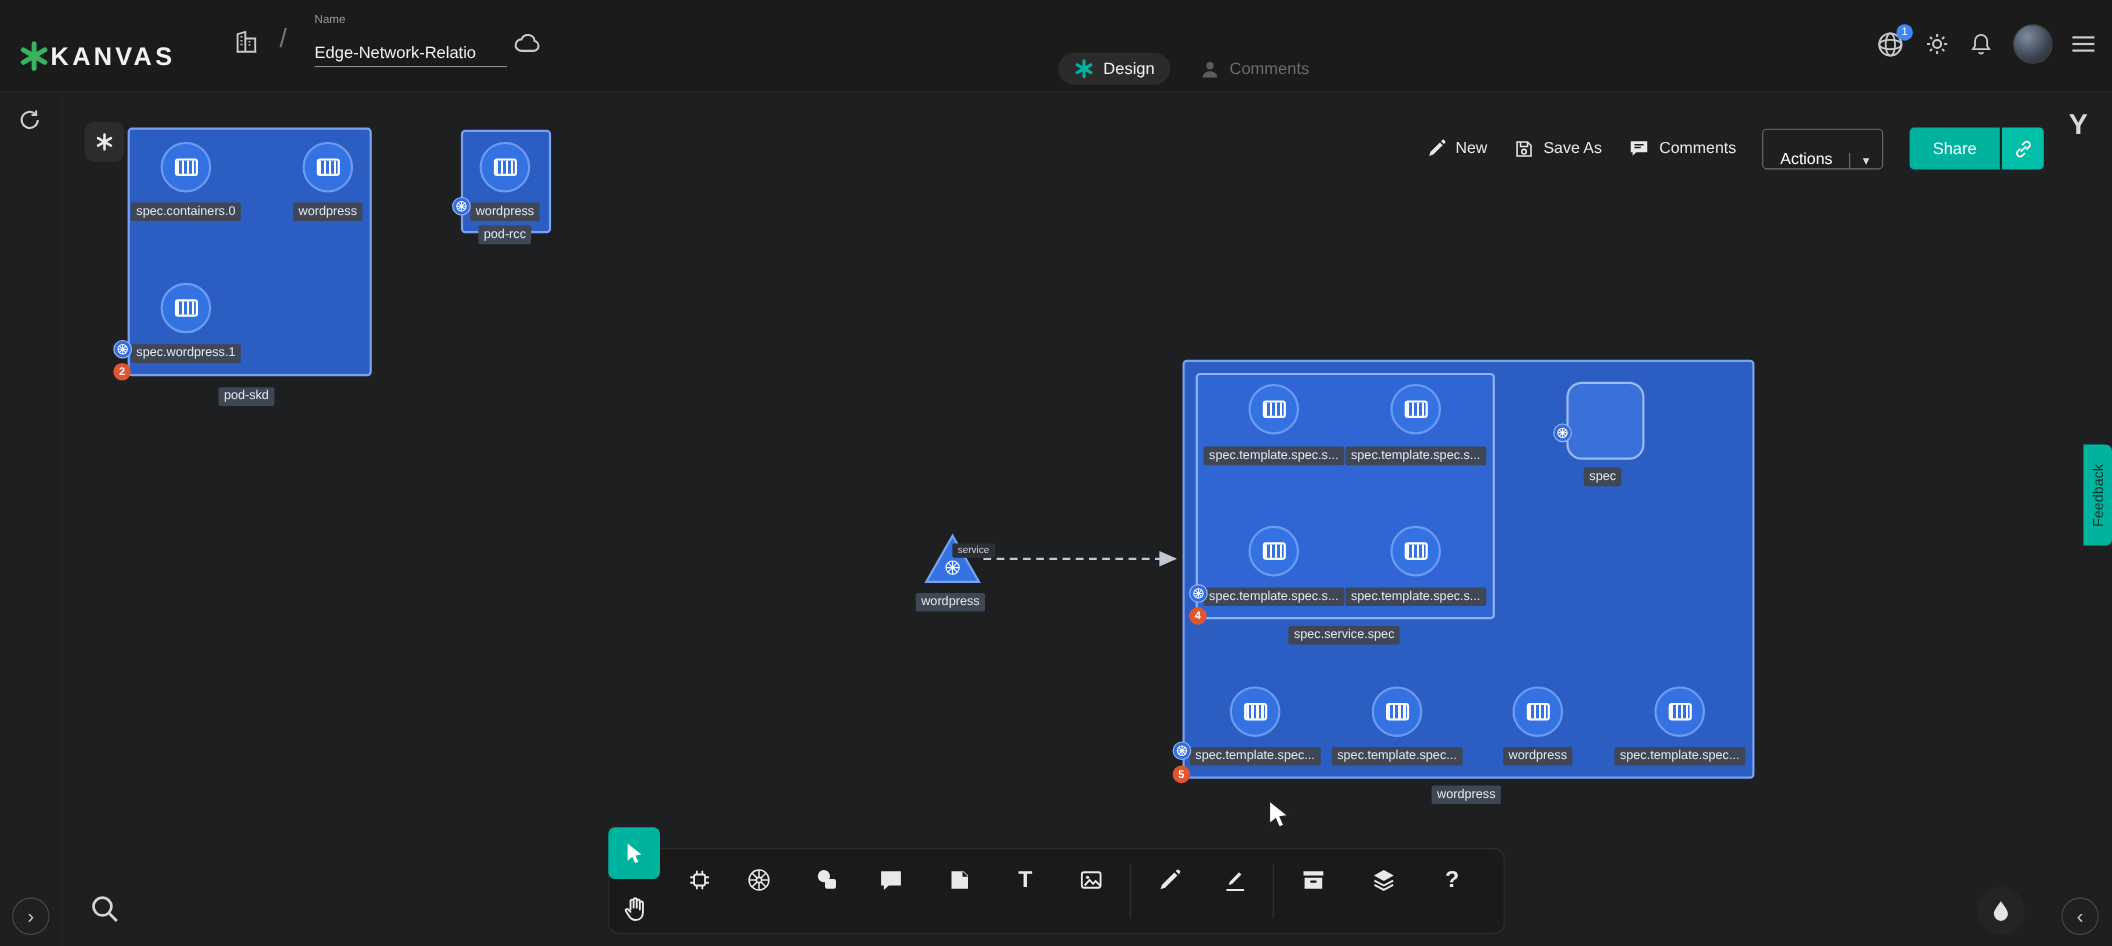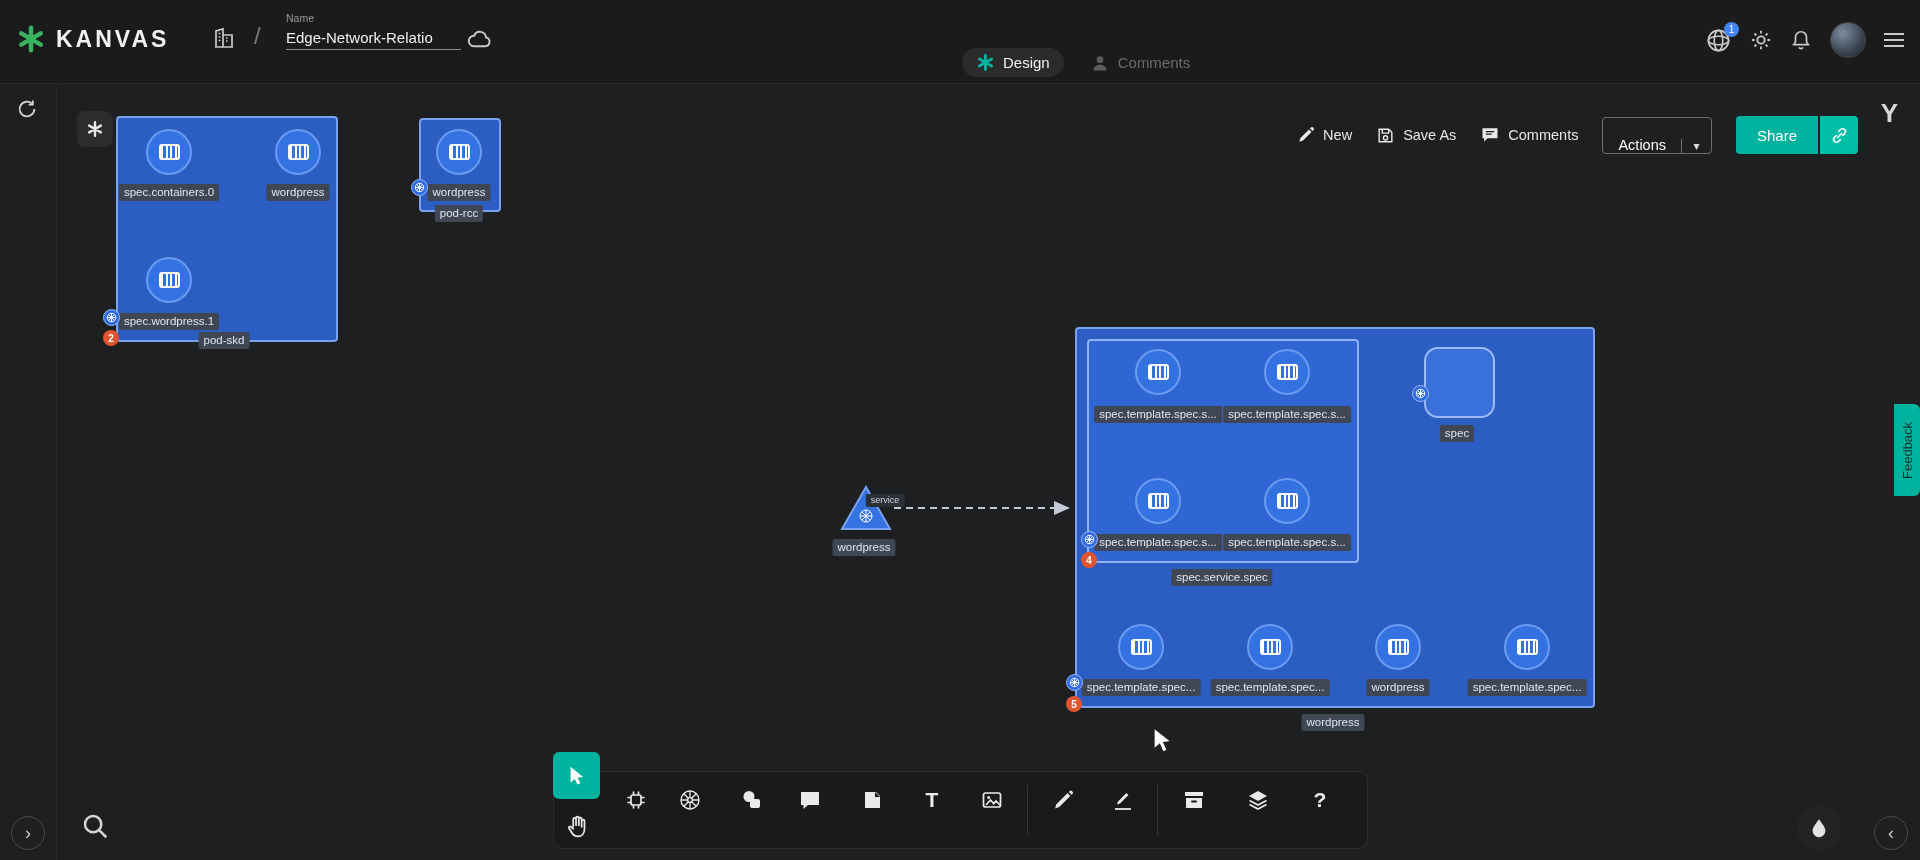--- a/index.html
+++ b/index.html
@@ -2,27 +2,27 @@
 <html><head>
 <meta charset="utf-8">
 <style>
   *{margin:0;padding:0;box-sizing:border-box}
   html,body{width:1920px;height:860px;background:#111;font-family:"Liberation Sans","DejaVu Sans",sans-serif;overflow:hidden}
   #app{position:relative;width:1920px;height:860px;background:#1e1f21;color:#eee;overflow:hidden}
   .abs{position:absolute}
 
   
   .header{position:absolute;top:0;left:0;width:100%;height:84px;background:#1b1b1b;border-bottom:1px solid #2b2b2b;z-index:20}
-  .logo{position:absolute;left:16px;top:24px;display:flex;align-items:center;gap:10px;cursor:pointer}
+  .logo{position:absolute;left:16px;top:36px;display:flex;align-items:center;gap:0;cursor:pointer}
   .logo-text{font-size:23px;font-weight:bold;letter-spacing:3px;color:#f2f2f2}
   .hicon{display:flex;align-items:center;justify-content:center;cursor:pointer}
   .bld{position:absolute;left:212px;top:26px}
   .sep{position:absolute;left:254px;top:22px;font-size:24px;color:#777}
   .namefield{position:absolute;left:286px;top:12px}
-  .nlabel{display:block;font-size:10.5px;color:#9a9a9a;margin-bottom:2px}
+  .nlabel{display:block;font-size:10.5px;color:#9a9a9a;margin-bottom:13px}
   .ninput{width:175px;background:transparent;border:none;border-bottom:1px solid #8a8a8a;color:#f0f0f0;font-size:15px;padding:3px 0;outline:none;font-family:inherit}
   .cloud{position:absolute;left:466px;top:26px}
   .tabs{position:absolute;left:962px;top:48px;display:flex;align-items:center;gap:26px}
   .tab{display:flex;align-items:center;gap:8px;cursor:pointer;font-size:15px}
   .tab-design{background:#2b2b2b;border-radius:16px;padding:5px 14px;color:#f0f0f0}
   .tab-operate{color:#6b6b6b}
   .hright{position:absolute;right:16px;top:22px;display:flex;align-items:center;gap:18px}
   .rel{position:relative}
   .badge1{position:absolute;top:-5px;right:-7px;min-width:15px;height:15px;border-radius:8px;background:#4285f4;color:#fff;font-size:10px;display:flex;align-items:center;justify-content:center;padding:0 3px}
   .avatar{width:36px;height:36px;border-radius:50%;background:radial-gradient(circle at 35% 30%,#7d8da0,#3a4450 60%,#20262e);border:1px solid #444;cursor:pointer}
@@ -215,21 +215,21 @@
   <div class="pill" style="left:169px;top:313px">spec.wordpress.1</div>
   <div class="kbadge" style="left:103px;top:309px">
     <svg viewBox="0 0 12 12" width="11" height="11">
         <g stroke="#fff" stroke-width="1" fill="none">
           <circle cx="6" cy="6" r="4.6"></circle>
           <path d="M6 1.4v9.2M1.4 6h9.2M2.7 2.7l6.6 6.6M9.3 2.7L2.7 9.3"></path>
         </g>
       </svg>
   </div>
   <div class="nbadge" style="left:103px;top:330px">2</div>
-  <div class="pill" style="left:224px;top:332px">pod-skd</div>
+  <div class="pill" style="left:224px;top:352px">pod-skd</div>
 
   <div class="grp" style="left:419px;top:118px;width:82px;height:94px"></div>
   <div class="node" style="left:436px;top:129px">
       <div class="crate"></div>
     </div>
   <div class="pill" style="left:459px;top:184px">wordpress</div>
   <div class="kbadge" style="left:411px;top:179px">
     <svg viewBox="0 0 12 12" width="11" height="11">
         <g stroke="#fff" stroke-width="1" fill="none">
           <circle cx="6" cy="6" r="4.6"></circle>

